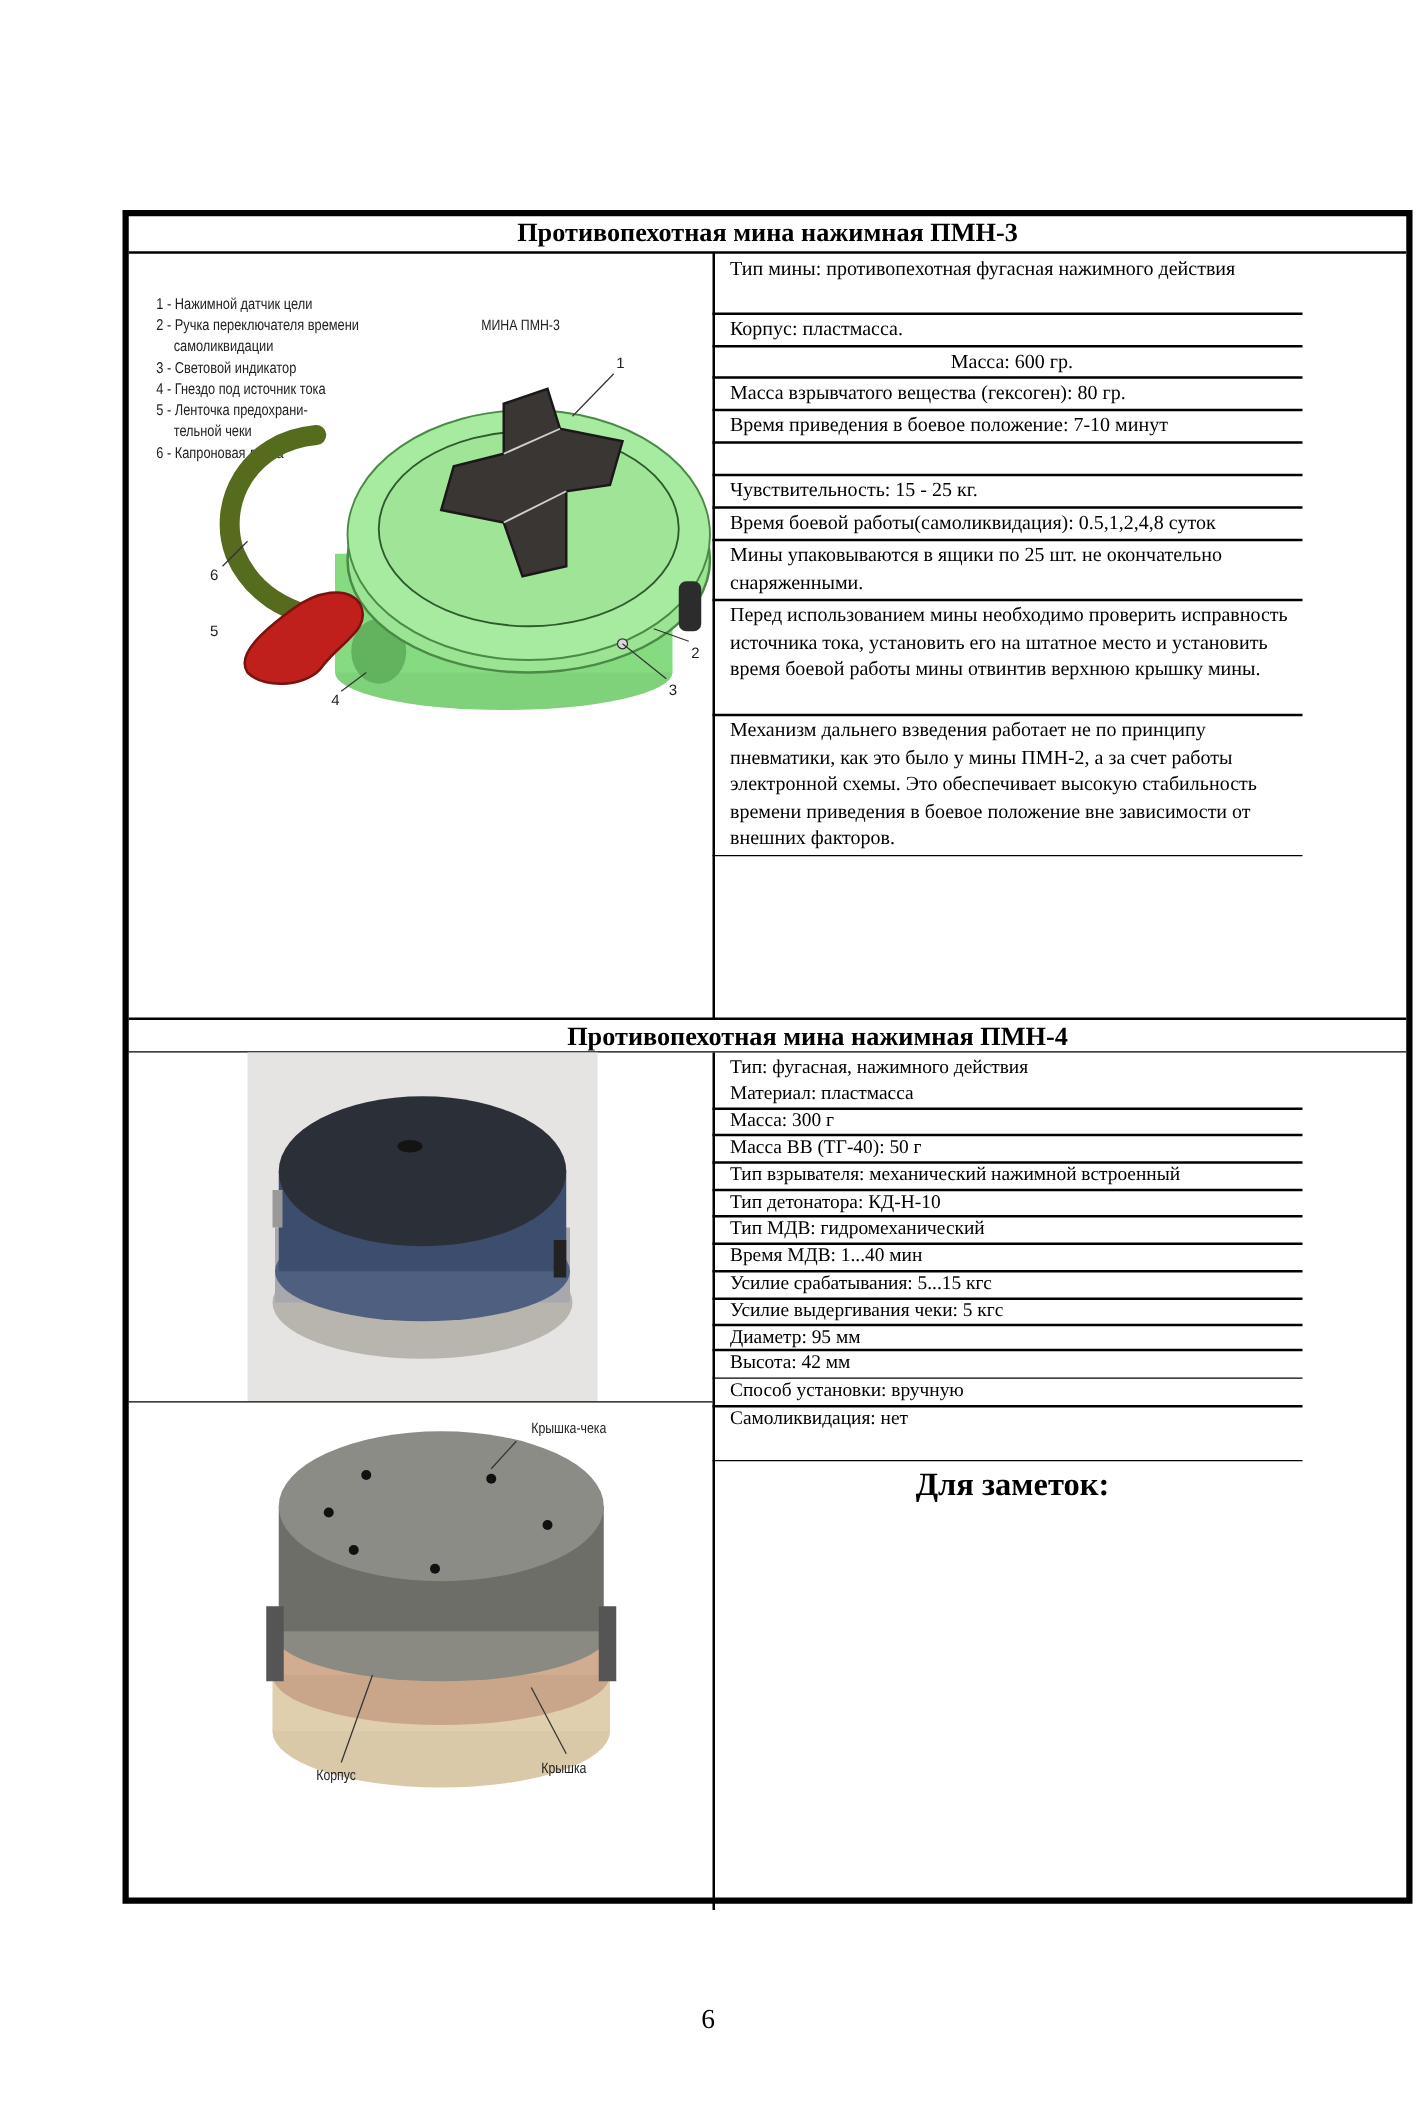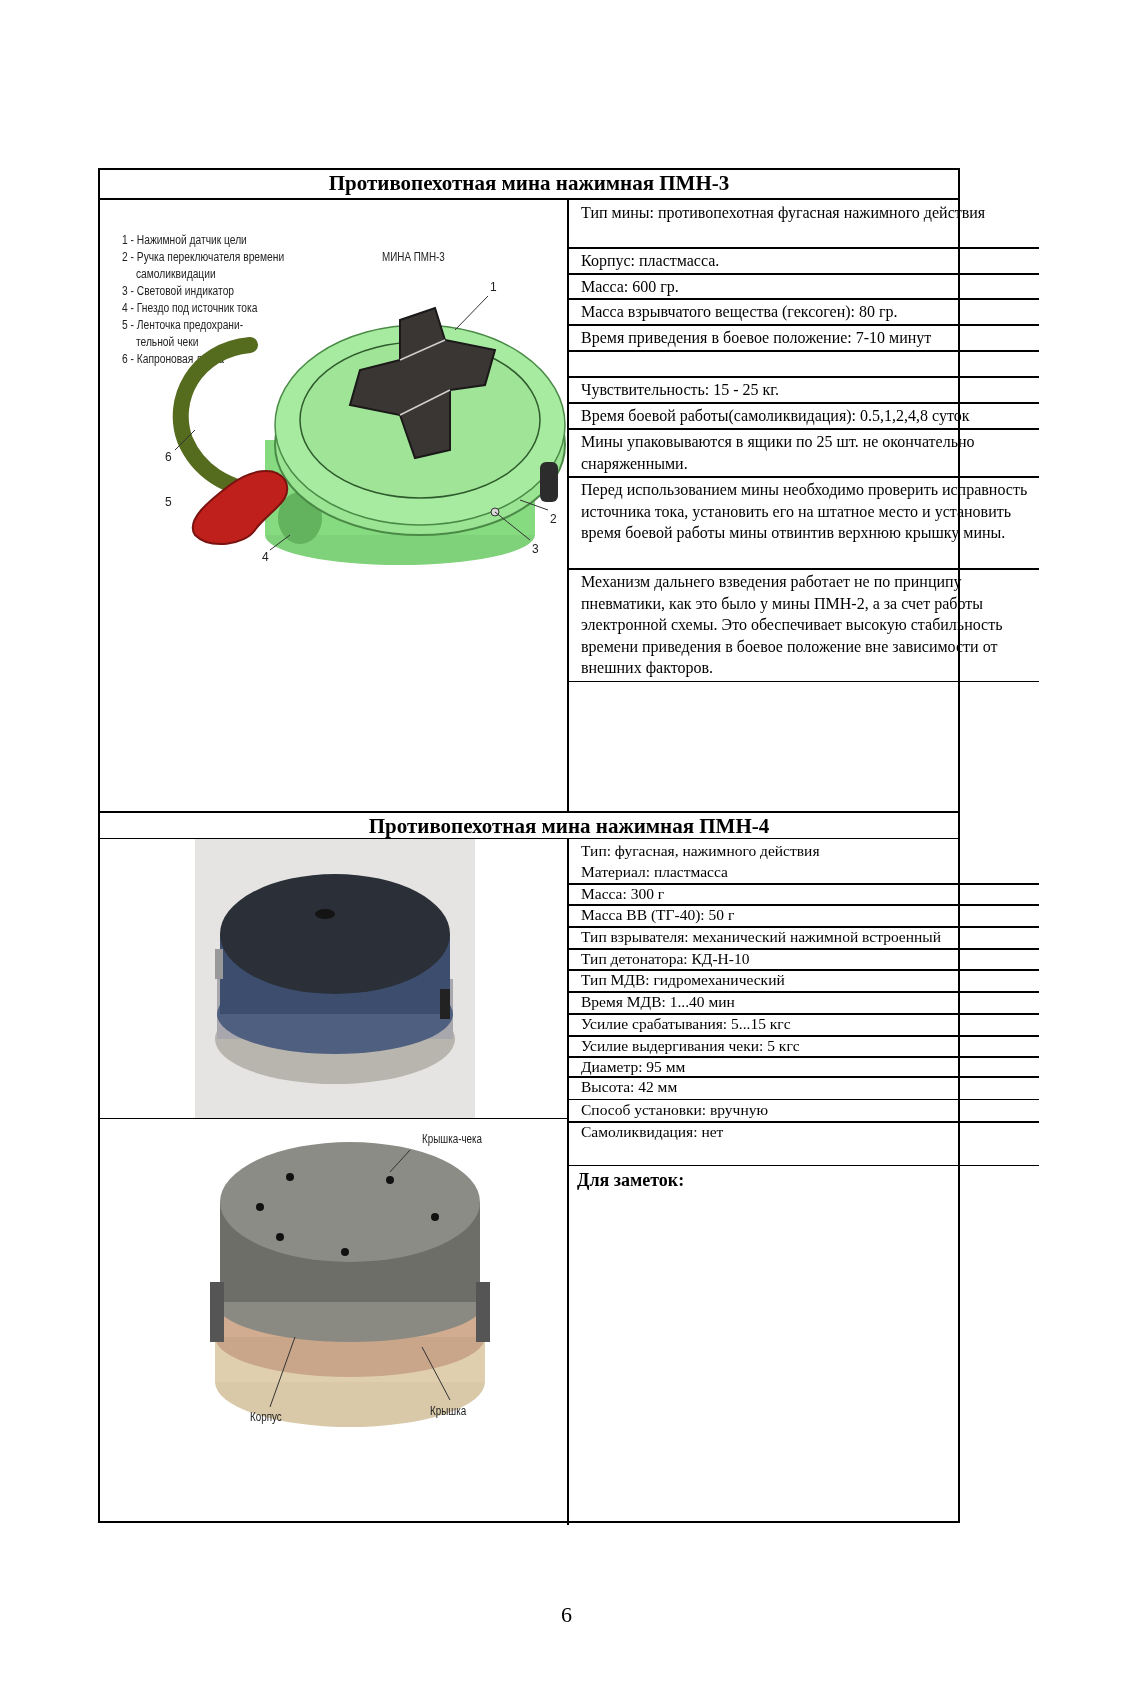--- a/index.html
+++ b/index.html
@@ -1,37 +1,37 @@
 <!DOCTYPE html>
 <html><head>
 <meta charset="utf-8">
 <style>
   html, body { margin:0; padding:0; background:#ffffff; }
   body { width:1133px; height:1696px; position:relative; overflow:hidden;
          font-family:"Liberation Serif", "DejaVu Serif", serif; color:#000; }
-  .page-table { position:absolute; left:98px; top:168px; width:862px; height:1355px;
-                border:2px solid #000000; box-sizing:border-box; }
+  .page-table { position:absolute; left:98px; top:168px; width:1032px; height:1355px;
+                border:5px solid #000000; box-sizing:border-box; }
   .abs { position:absolute; }
   .hline { position:absolute; height:0; border-top:2px solid #000; }
   .hline.thin { border-top-width:1px; }
   .vline { position:absolute; width:0; border-left:2px solid #000; }
   .section-title { position:absolute; left:0; width:100%; text-align:center;
                    font-weight:bold; font-size:21px; line-height:27px; }
   .cell-text { position:absolute; left:477px; width:455px; font-size:16px; line-height:21.5px;
                padding-left:4px; box-sizing:border-box; }
   .cell-text.pmn4 { line-height:18px; font-size:15.5px; }
   .legend { position:absolute; left:22px; top:32px; font-family:"Liberation Sans", "DejaVu Sans", sans-serif;
             font-size:12.5px; line-height:17px; color:#222; transform:scaleX(0.82); transform-origin:left top; }
   .legend div { white-space:nowrap; }
   .legend .indent { padding-left:17px; }
   .img-caption { font-family:"Liberation Sans", "DejaVu Sans", sans-serif; font-size:12px; color:#222;
                  position:absolute; transform:scaleX(0.82); transform-origin:left top; white-space:nowrap; }
   .callout { font-family:"Liberation Sans", "DejaVu Sans", sans-serif; font-size:12px; color:#222; position:absolute; }
-  .notes-title { position:absolute; left:477px; width:460px; top:1000px; 
-                 font-weight:bold; font-size:18px; }
+  .notes-title { position:absolute; left:477px; width:460px; top:1000px; text-align:center;
+                 font-weight:bold; font-size:26px; }
   .page-number { position:absolute; left:0; width:1133px; top:1602px; text-align:center; font-size:22px; }
 </style>
 </head>
 <body>
 
 <div class="page-table">
 
   <div class="section-title" style="top:0;">Противопехотная мина нажимная ПМН-3</div>
   <div class="hline" style="left:0; width:100%; top:28px;"></div>
   <div class="vline" style="left:467px; top:29px; height:613px;"></div>
@@ -82,21 +82,21 @@
     <span class="callout" style="left:432px; top:342px;">3</span>
     <span class="callout" style="left:162px; top:350px;">4</span>
     <span class="callout" style="left:65px; top:295px;">5</span>
     <span class="callout" style="left:65px; top:250px;">6</span>
   </div>
 
   <div class="cell-text" style="top:32px;">Тип мины: противопехотная фугасная нажимного действия</div>
   <div class="hline" style="left:467px; width:472px; top:77px;"></div>
   <div class="cell-text" style="top:80px;">Корпус: пластмасса.</div>
   <div class="hline" style="left:467px; width:472px; top:103px;"></div>
-  <div class="cell-text" style="top:106px;">Масса: 600 гр.</div>
+  <div class="cell-text" style="top:106px;text-align:center;">Масса: 600 гр.</div>
   <div class="hline" style="left:467px; width:472px; top:128px;"></div>
   <div class="cell-text" style="top:131px;">Масса взрывчатого вещества (гексоген): 80 гр.</div>
   <div class="hline" style="left:467px; width:472px; top:154px;"></div>
   <div class="cell-text" style="top:157px;">Время приведения в боевое положение: 7-10 минут</div>
   <div class="hline" style="left:467px; width:472px; top:180px;"></div>
   <div class="hline" style="left:467px; width:472px; top:206px;"></div>
   <div class="cell-text" style="top:209px;">Чувствительность: 15 - 25 кг.</div>
   <div class="hline" style="left:467px; width:472px; top:232px;"></div>
   <div class="cell-text" style="top:235px;">Время  боевой работы(самоликвидация): 0.5,1,2,4,8 суток</div>
   <div class="hline" style="left:467px; width:472px; top:258px;"></div>

